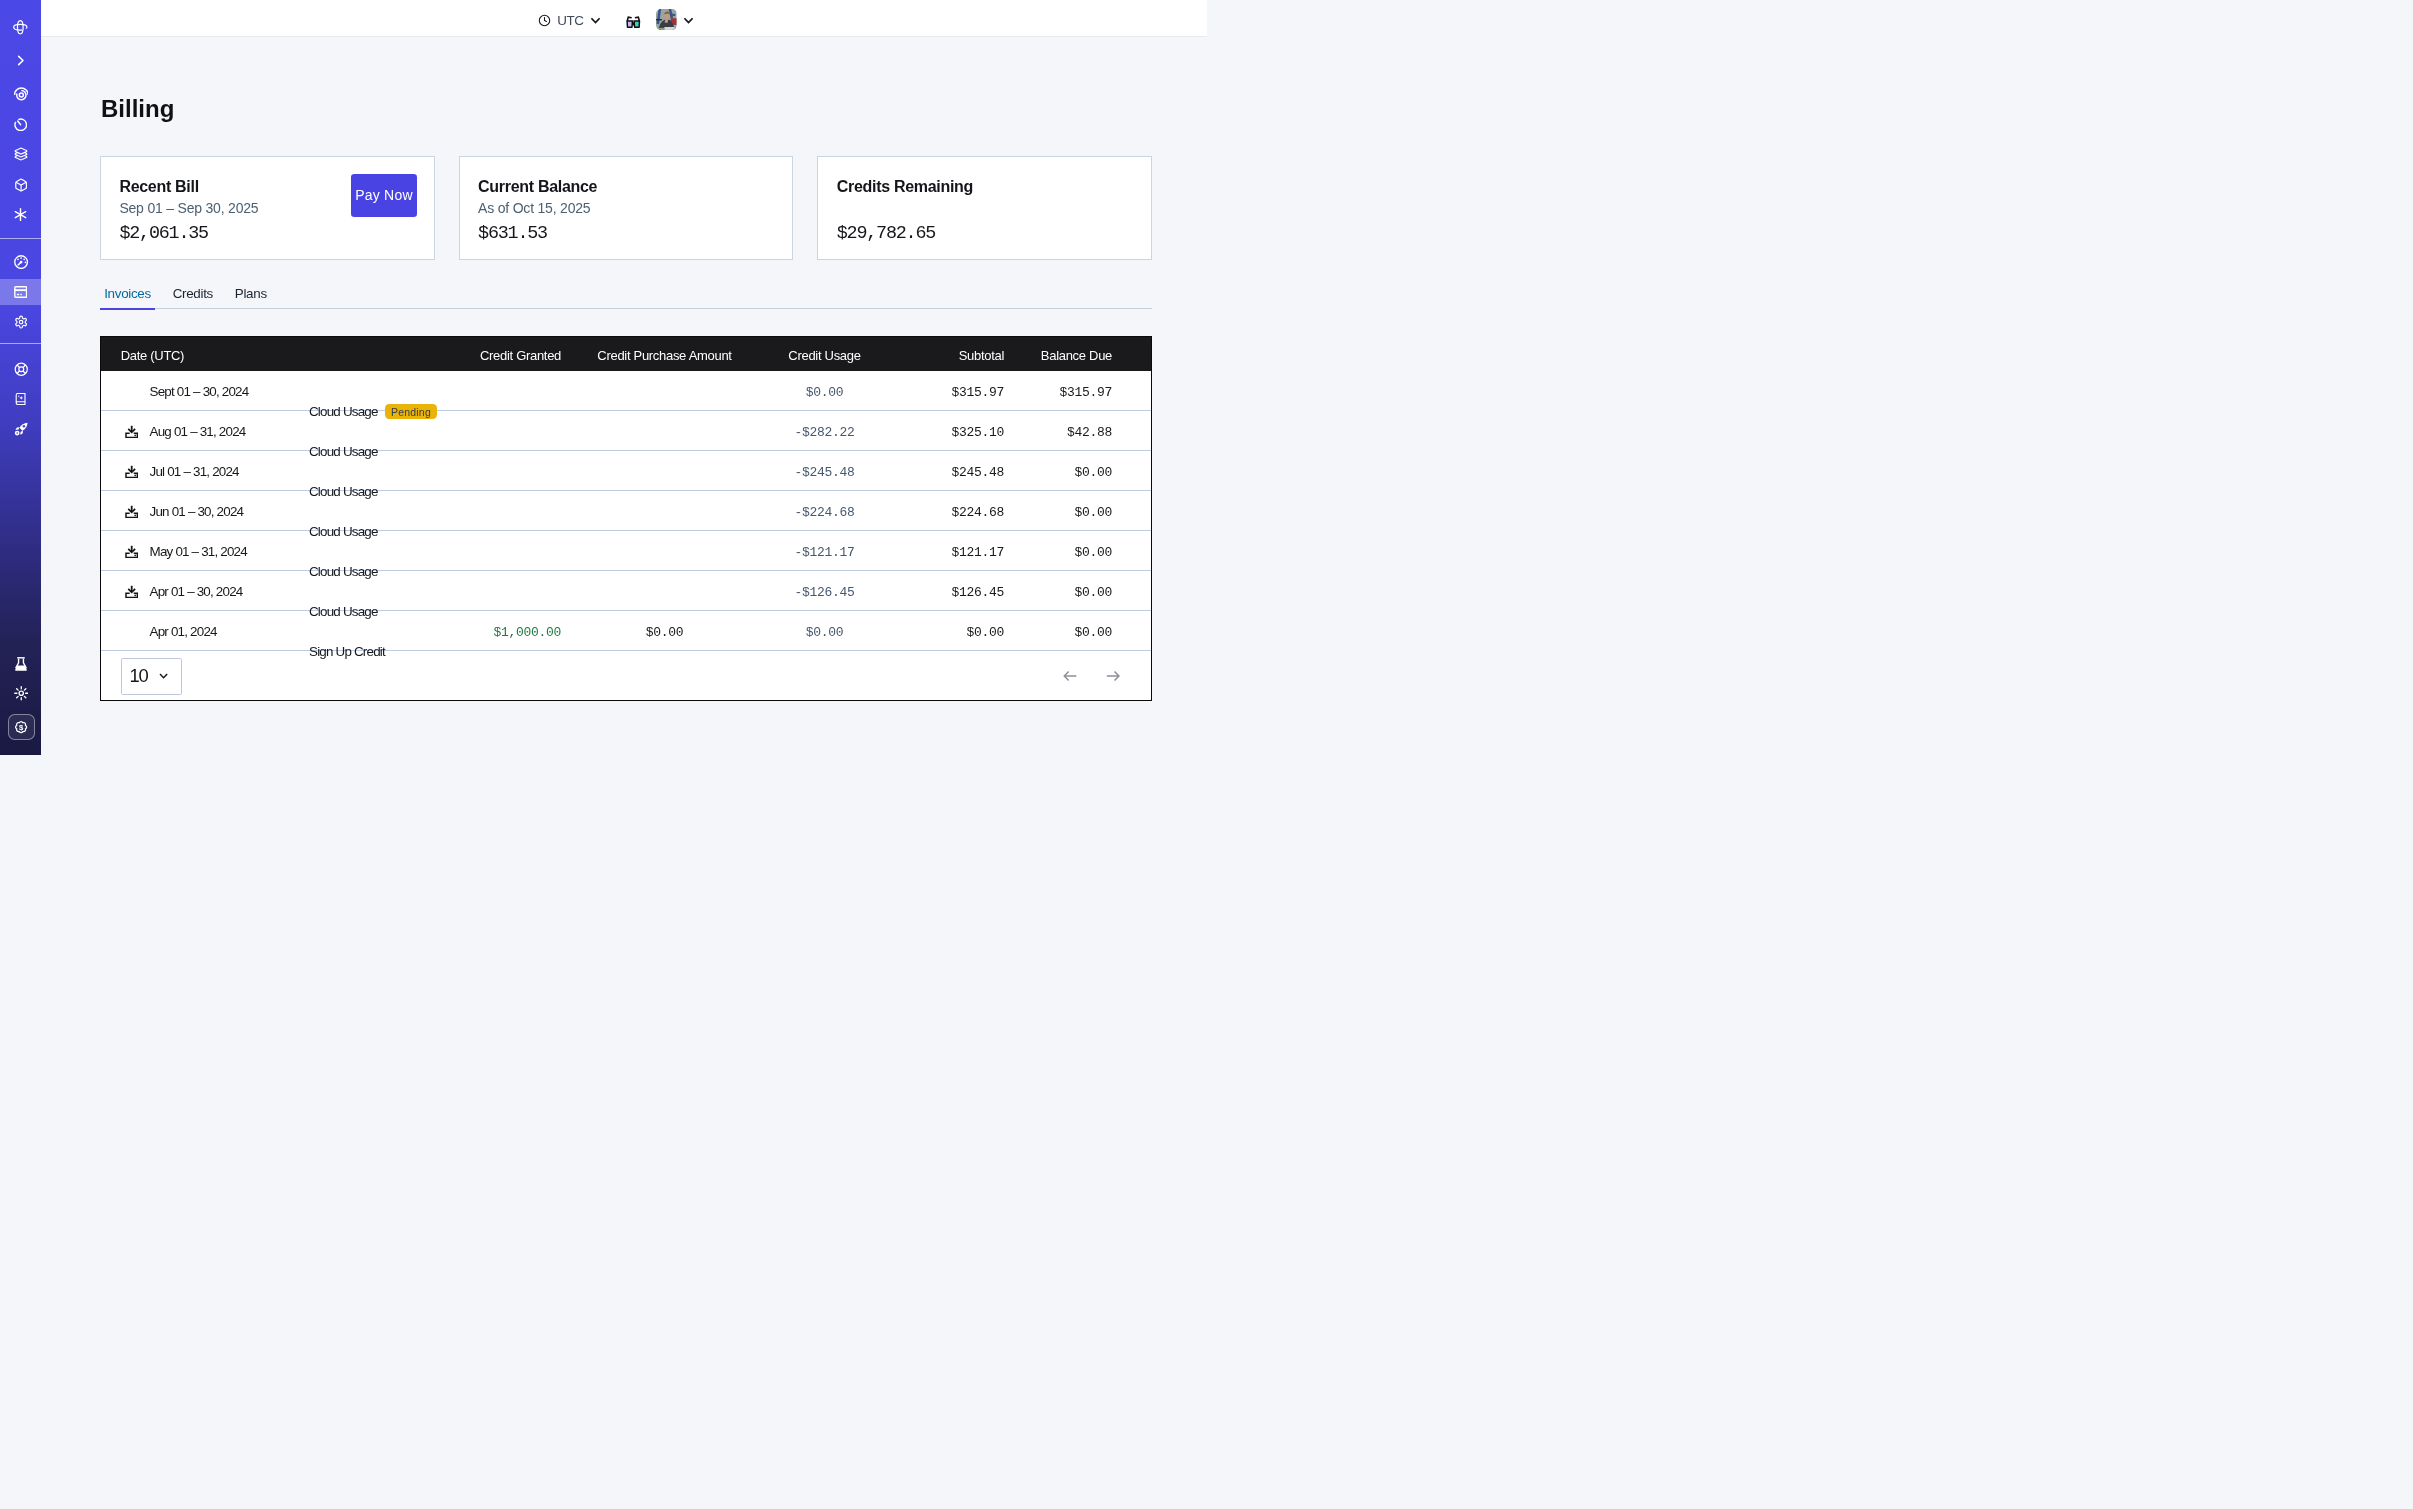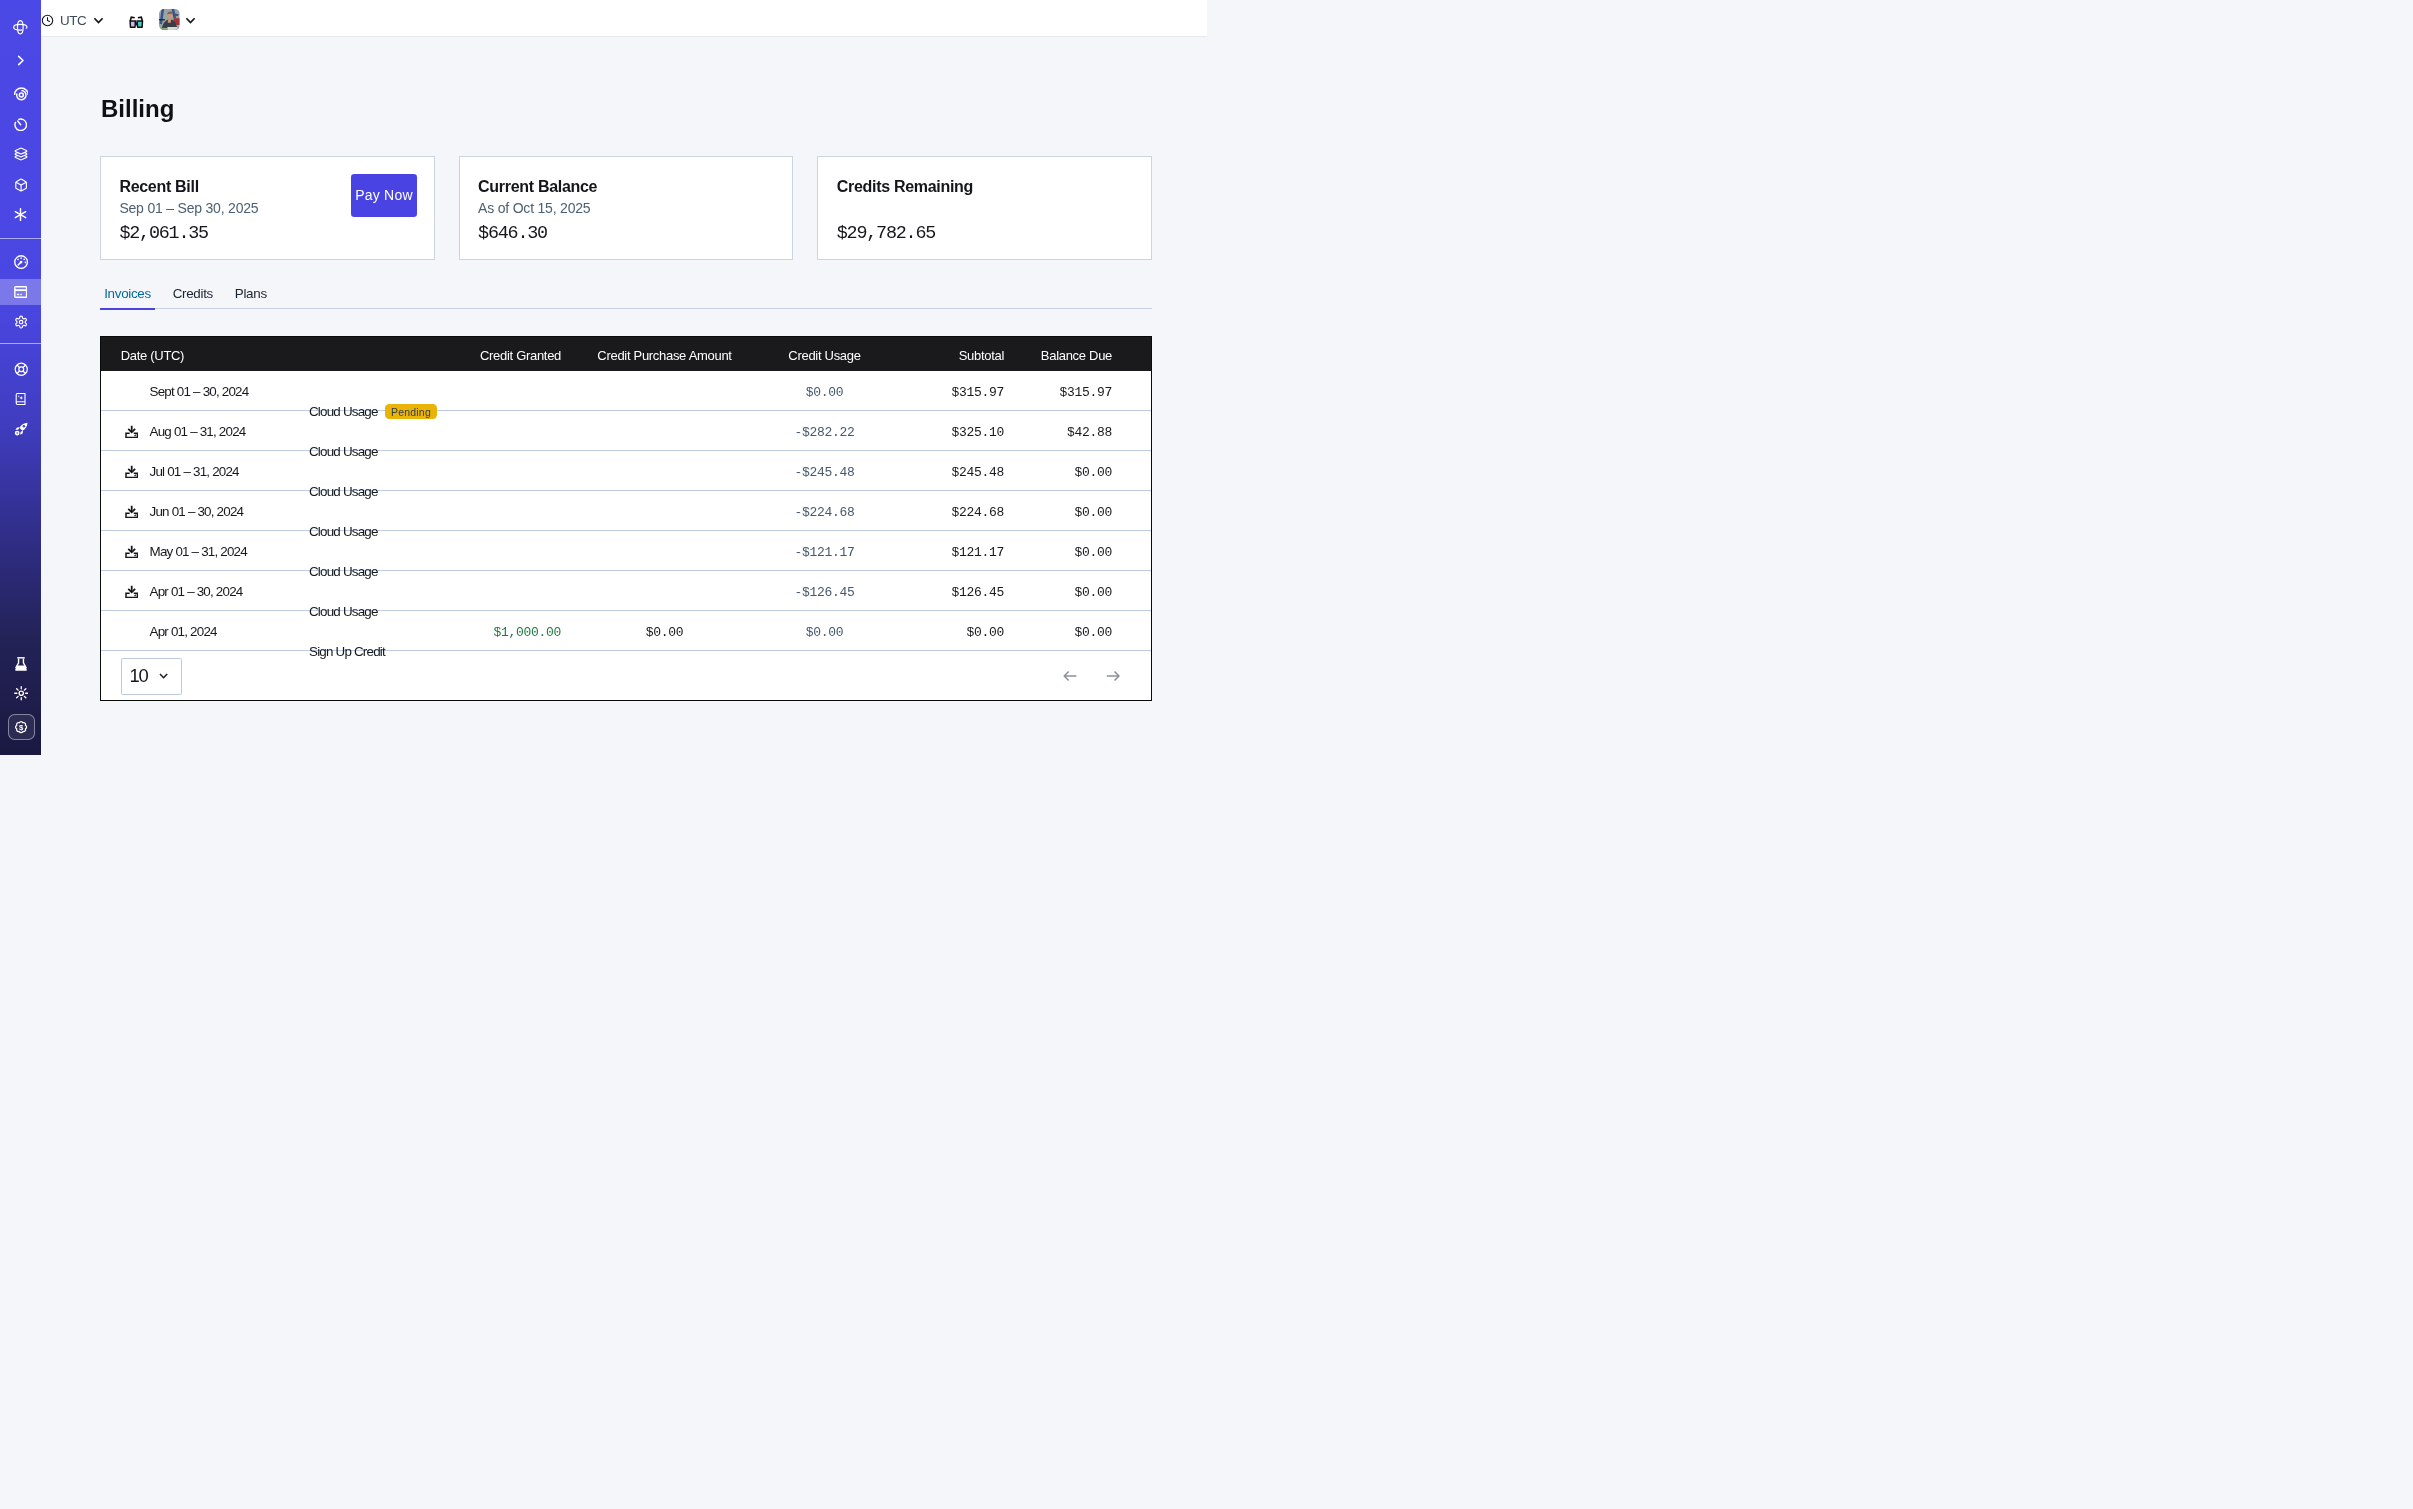--- a/index.html
+++ b/index.html
@@ -8,21 +8,21 @@
 
 .sidebar { position:absolute; left:0; top:0; width:41px; height:755px;
   background:linear-gradient(180deg,#4a48e6 0%,#4a46e2 40%,#403dc0 56%,#2f2d84 72%,#232256 85%,#1a1942 100%); }
 .sidebar svg { position:absolute; display:block; }
 .sb-div { position:absolute; left:0; width:41px; height:0.8px; background:rgba(255,255,255,0.55); }
 .sb-active { position:absolute; left:0; top:279px; width:41px; height:26px; background:rgba(255,255,255,0.27); }
 .sb-badge { position:absolute; left:7.5px; top:714px; width:27px; height:26px; border:1.2px solid rgba(255,255,255,0.42);
   border-radius:6.7px; background:rgba(255,255,255,0.07); }
 
 .topbar { position:absolute; left:41px; top:0; width:1166px; height:37px; background:#fff;
-  border-bottom:0.8px solid #e8eaee; display:flex; align-items:center; justify-content:flex-start; padding-right:16px; padding-top:4.2px; }
+  border-bottom:0.8px solid #e8eaee; display:flex; align-items:center; justify-content:center; padding-right:16px; padding-top:4.2px; }
 .tb-utc { font-size:13.4px; color:#3e4a59; letter-spacing:-0.4px; margin:0 6.7px 0 5.9px; }
 .avatar { width:20.5px; height:21px; border-radius:5px; overflow:hidden; margin:-1.7px 5.9px 0 15.5px; }
 
 h1 { position:absolute; left:101px; top:97px; font-size:24px; line-height:24px; font-weight:700; color:#0f1114; }
 
 .cards { position:absolute; left:100px; top:156px; width:1052px; display:flex; gap:24px; }
 .card { flex:1; height:104px; background:#fff; border:0.8px solid #cbd5e2; position:relative; padding:20px 18.4px; }
 .card h2 { font-size:16px; font-weight:700; color:#14161a; letter-spacing:-0.3px; margin-top:0.8px; }
 .card .sub { font-size:14px; letter-spacing:-0.2px; color:#4d6071; margin-top:4.2px; }
 .card .amt { position:absolute; left:18.4px; top:66px; font-family:"Liberation Mono",monospace; font-size:18.4px; letter-spacing:-1.2px; color:#15171b; }
@@ -211,21 +211,21 @@
 <div class="cards">
   <div class="card">
     <h2>Recent Bill</h2>
     <div class="sub">Sep 01 – Sep 30, 2025</div>
     <div class="amt">$2,061.35</div>
     <div class="paybtn">Pay Now</div>
   </div>
   <div class="card">
     <h2>Current Balance</h2>
     <div class="sub">As of Oct 15, 2025</div>
-    <div class="amt">$646.30</div>
+    <div class="amt">$631.53</div>
   </div>
   <div class="card">
     <h2>Credits Remaining</h2>
     <div class="amt">$29,782.65</div>
   </div>
 </div>
 
 <div class="tabs">
   <div class="tab active">Invoices</div>
   <div class="tab">Credits</div>

